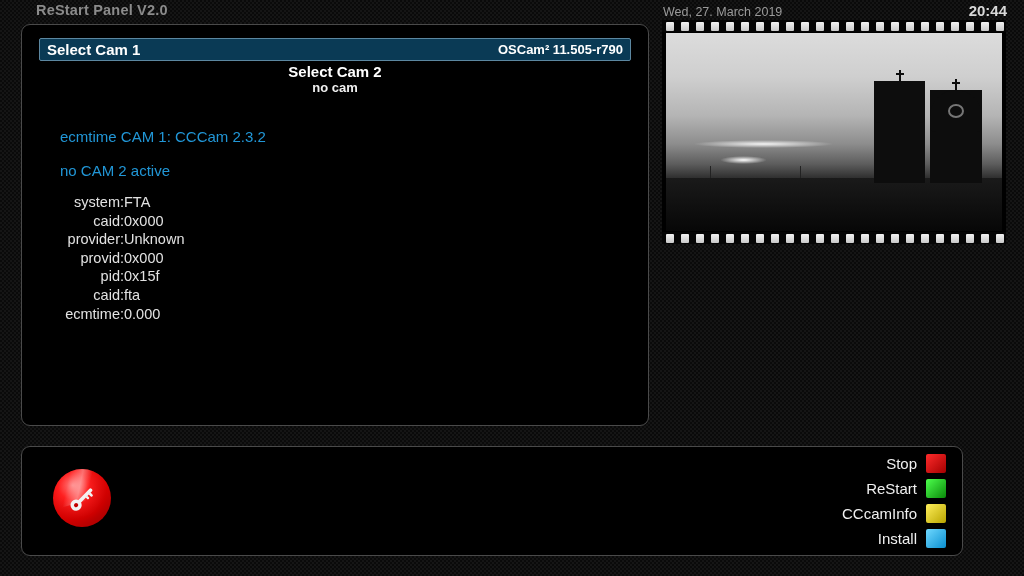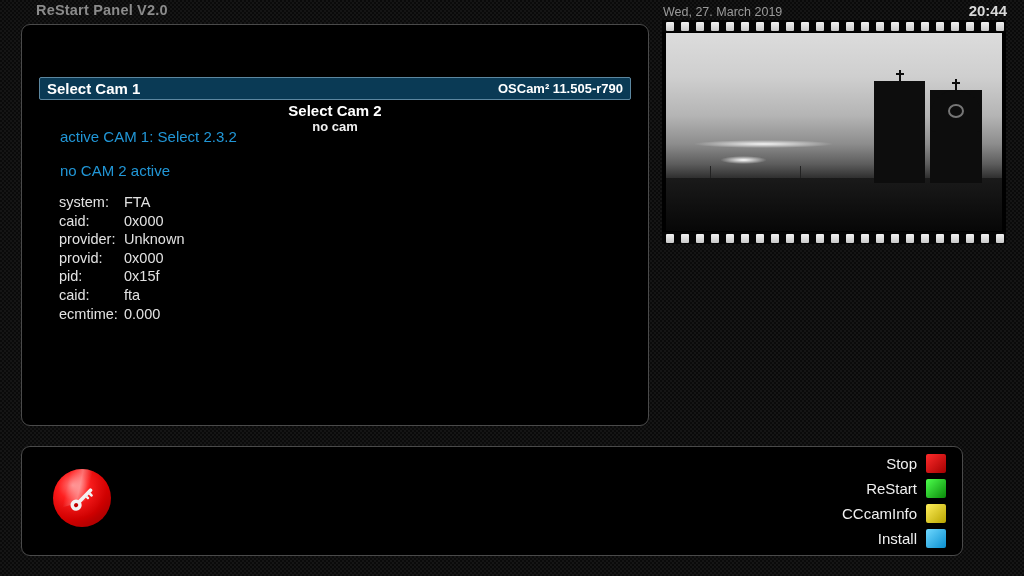--- a/index.html
+++ b/index.html
@@ -35,41 +35,40 @@
   
   .main-panel {
     position:absolute; left:21px; top:24px; width:628px; height:402px;
     background:#000; border:1px solid #4a4a4a; border-radius:9px;
   }
   .menu-list { position:absolute; left:17px; top:13px; width:592px; }
   .menu-row {
     position:relative; height:22px;
     display:flex; align-items:center; justify-content:space-between;
     padding:0 7px;
-    margin-top:39px;
   }
   .menu-row.selected {
     background:#0a3a55; border:1px solid #5c87a0; border-radius:2px;
     height:23px;
   }
   .menu-label { font-size:15px; font-weight:bold; color:#ffffff; }
   .menu-row.selected .menu-label { color:#ffffff; }
   .menu-value { font-size:13px; font-weight:bold; color:#ffffff; }
   .menu-row:not(.selected) { margin-top:2px; padding:0 8px;flex-direction:column; }
   .menu-row:not(.selected) .menu-value { color:#f0f0f0; }
 
   .status-block { position:absolute; left:38px; top:104px; width:560px; }
   .status-line {
     font-size:15px; color:#2196d6; line-height:1; margin-bottom:0;
   }
   .status-line.first { margin-bottom:19px; }
 
   .detail-block { position:absolute; left:37px; top:168px; }
   .detail-row { display:flex; font-size:14.5px; color:#e2e2e2; line-height:18.6px; }
-  .detail-key { width:65px; flex:none; }
+  .detail-key { width:65px; flex:none;text-align:right; }
   .detail-val { flex:1; }
 
   
   .preview {
     position:absolute; left:662px; top:20px; width:344px; height:224px;
     background:#000;
   }
   .sprockets {
     position:absolute; left:0; width:344px; height:12px;
     background:#050505;
@@ -189,21 +188,21 @@
         <span class="menu-label">Select Cam 1</span>
         <span class="menu-value">OSCam² 11.505-r790</span>
       </div>
       <div class="menu-row">
         <span class="menu-label">Select Cam 2</span>
         <span class="menu-value">no cam</span>
       </div>
     </div>
 
     <div class="status-block">
-      <div class="status-line first">active CAM 1: Select 2.3.2</div>
+      <div class="status-line first">ecmtime CAM 1: CCCam 2.3.2</div>
       <div class="status-line">no CAM 2 active</div>
     </div>
 
     <div class="detail-block">
       <div class="detail-row">
         <span class="detail-key">system:</span>
         <span class="detail-val">FTA</span>
       </div>
       <div class="detail-row">
         <span class="detail-key">caid:</span>

